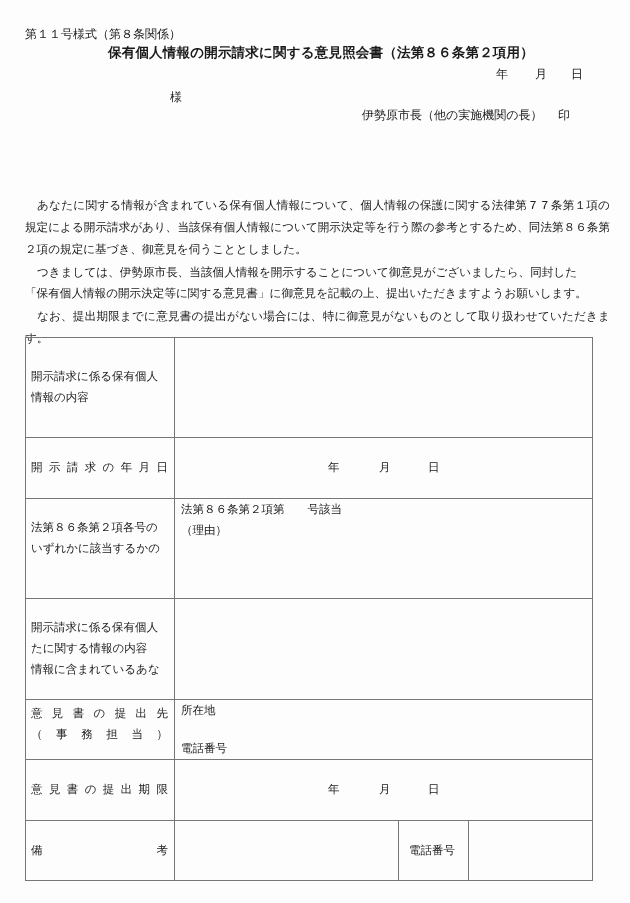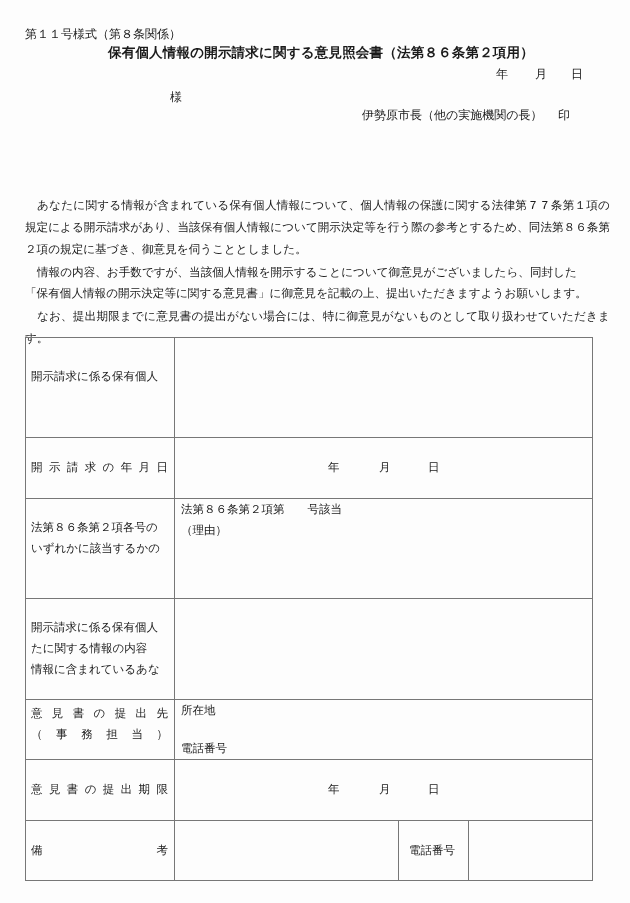--- a/index.html
+++ b/index.html
@@ -36,21 +36,21 @@
 <div class="abs title">保有個人情報の開示請求に関する意見照会書（法第８６条第２項用）</div>
 <div class="abs date-row" style="left:496px">年</div>
 <div class="abs date-row" style="left:535px">月</div>
 <div class="abs date-row" style="left:571px">日</div>
 <div class="abs addressee">様</div>
 <div class="abs sender">伊勢原市長（他の実施機関の長）</div>
 <div class="abs seal">印</div>
 
 <div class="body-text">
   <p>あなたに関する情報が含まれている保有個人情報について、個人情報の保護に関する法律第７７条第１項の規定による開示請求があり、当該保有個人情報について開示決定等を行う際の参考とするため、同法第８６条第２項の規定に基づき、御意見を伺うこととしました。</p>
-  <p>情報の内容、お手数ですが、当該個人情報を開示することについて御意見がございましたら、同封した</p>
+  <p>つきましては、伊勢原市長、当該個人情報を開示することについて御意見がございましたら、同封した</p>
   <p class="noindent">「保有個人情報の開示決定等に関する意見書」に御意見を記載の上、提出いただきますようお願いします。</p>
   <p>なお、提出期限までに意見書の提出がない場合には、特に御意見がないものとして取り扱わせていただきます。</p>
 </div>
 
 <div class="grid">
 
   <div class="hline" style="top:0"></div>
   <div class="hline" style="top:100px"></div>
   <div class="hline" style="top:161px"></div>
   <div class="hline" style="top:261px"></div>
@@ -60,20 +60,21 @@
   <div class="hline" style="top:543px"></div>
 
   <div class="vline" style="left:0;height:544px"></div>
   <div class="vline" style="left:149px;height:544px"></div>
   <div class="vline" style="left:567px;height:544px"></div>
   <div class="vline" style="left:373px;top:483px;height:60px"></div>
   <div class="vline" style="left:443px;top:483px;height:60px"></div>
 
   <div class="cell-text" style="left:6px;top:29px">
     <div>開示請求に係る保有個人</div>
+    <div>情報の内容</div>
   </div>
   <div class="cell-text" style="left:150px;top:1px;width:417px;height:99px"></div>
 
   <div class="cell-text spread" style="left:6px;top:120px">
     <span>開</span>
       <span>示</span>
       <span>請</span>
       <span>求</span>
       <span>の</span>
       <span>年</span>

